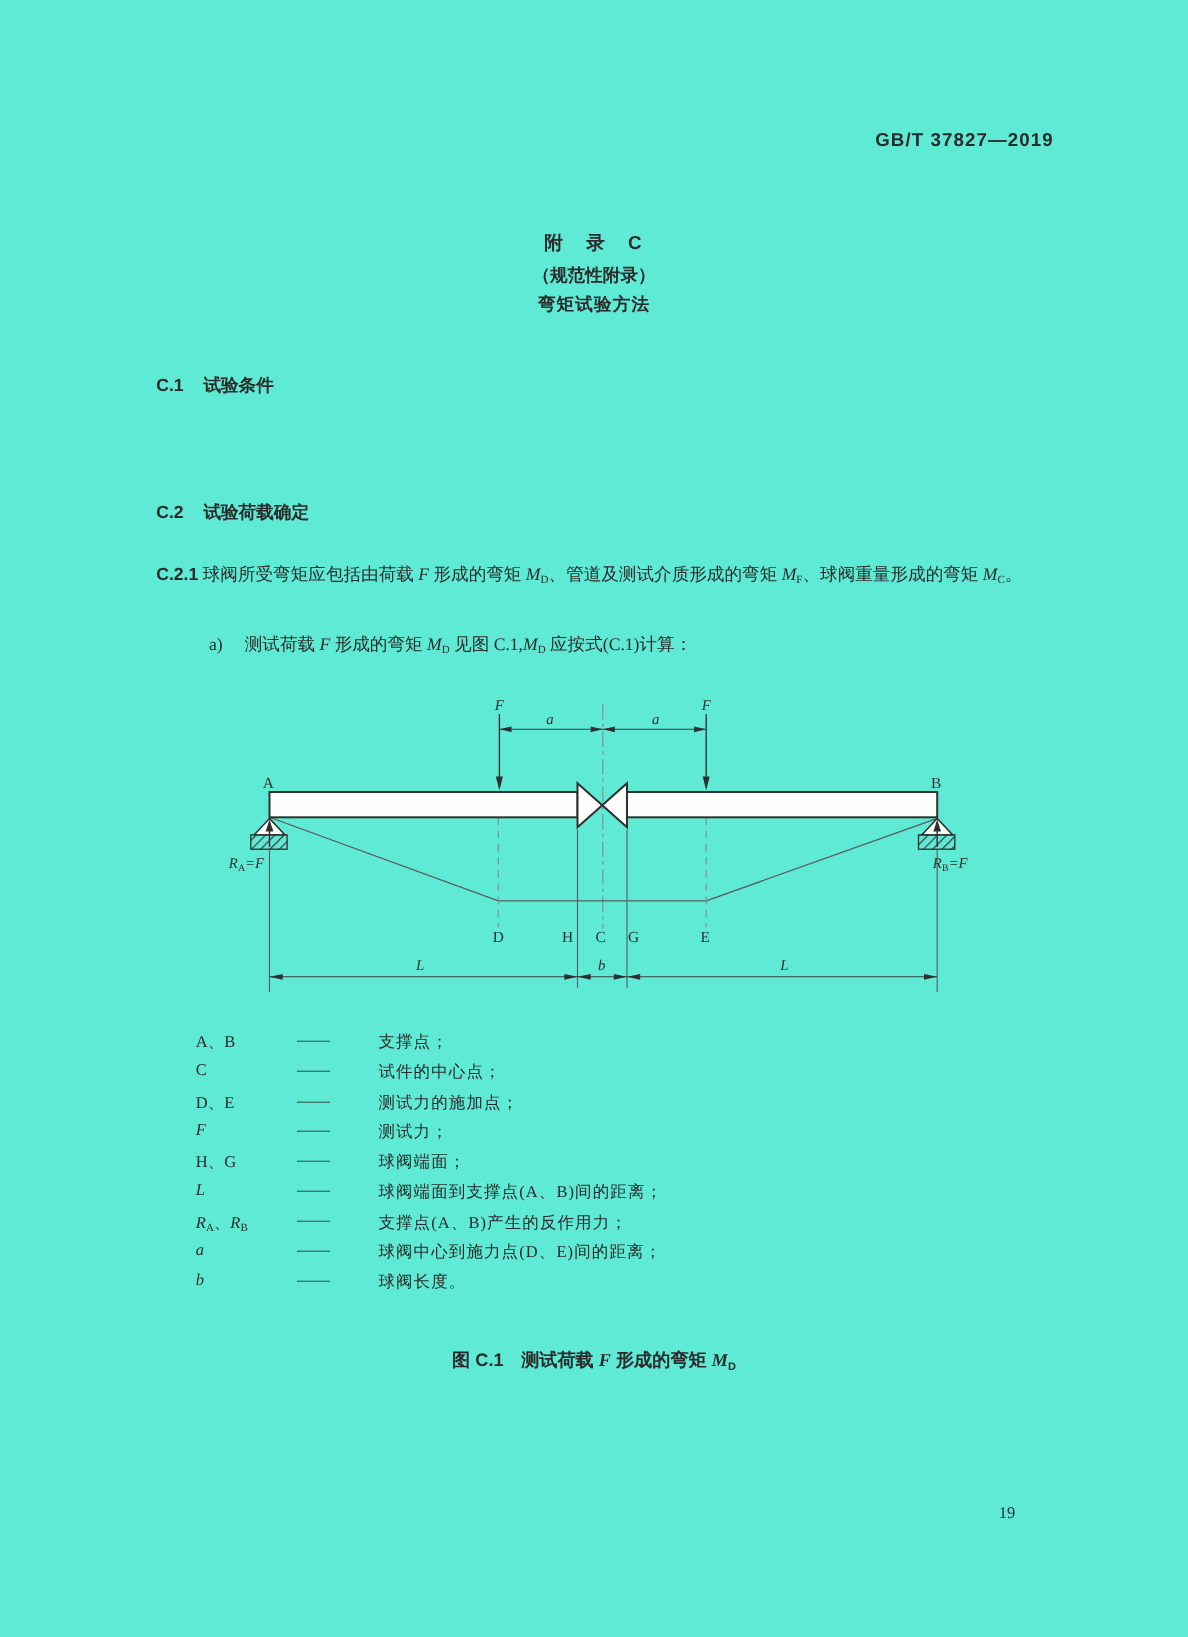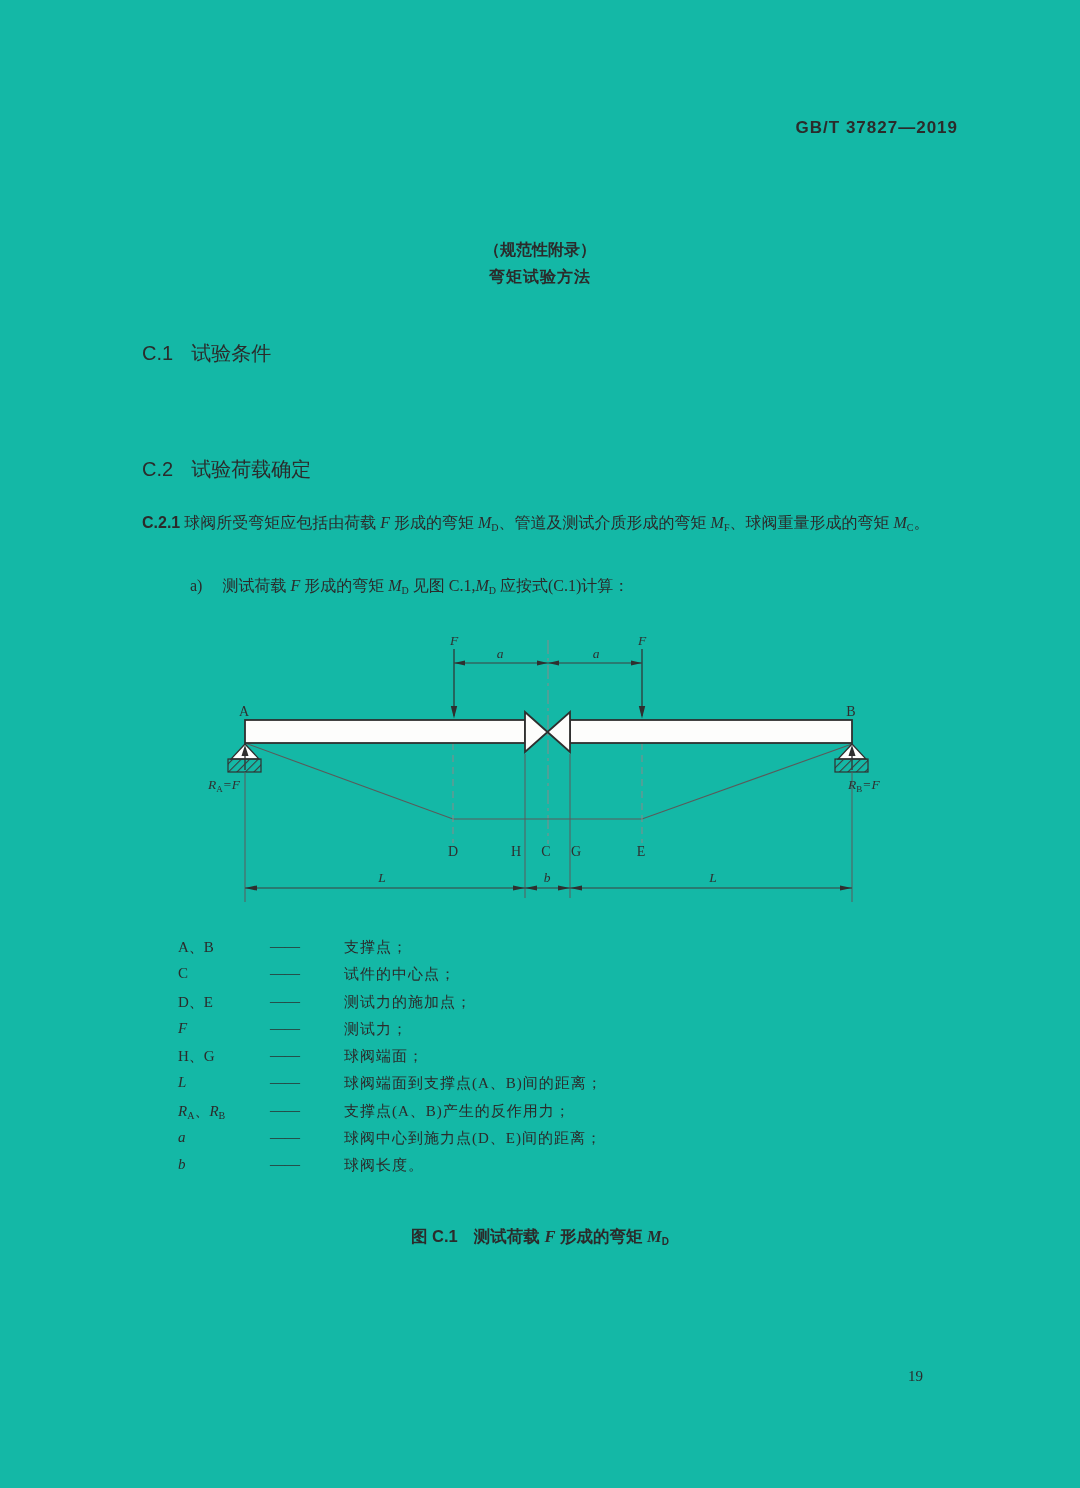--- a/index.html
+++ b/index.html
@@ -1,36 +1,36 @@
 <!DOCTYPE html>
 <html><head>
 <meta charset="utf-8">
 <style>
   html,body{margin:0;padding:0;background:#e8e8e8;}
   .page{
     position:relative;
     width:1080px;height:1488px;
     margin:0 auto;
-    background:#14b8a6;
+    background:#5eead4;
     font-family:"Liberation Serif", serif;
     color:#2b2b2b;
     overflow:hidden;
   }
   .abs{position:absolute;}
   .std-number{
     top:118px;right:122px;
     font-family:"Liberation Sans", sans-serif;
     font-weight:bold;font-size:17px;letter-spacing:1px;
   }
   .apx-line{left:0;right:0;text-align:center;
     font-family:"Liberation Sans", sans-serif;font-weight:bold;}
   .apx-1{top:209px;font-size:17px;letter-spacing:2px;}
   .apx-2{top:240px;font-size:16px;}
   .apx-3{top:267px;font-size:16px;letter-spacing:1px;}
-  .sec-head{font-family:"Liberation Sans", sans-serif;font-weight:normal;font-size:20px;}
+  .sec-head{font-family:"Liberation Sans", sans-serif;font-weight:bold;font-size:16px;}
   .c1-head{top:340px;left:142px;}
   .c1-body{top:397px;left:174px;font-size:16px;}
   .c2-head{top:456px;left:142px;}
   .sec-num{margin-right:18px;}
   .c21{top:508px;left:142px;width:815px;font-size:16px;line-height:29px;text-align:justify;}
   .clause-num{font-family:Liberation Sans, sans-serif;font-weight:bold;margin-right:4px;}
   .item-a{top:576px;left:178px;font-size:16px;margin-left:12px;}
   .item-label{margin-right:20px;}
   .var{font-family:"Liberation Serif", serif;font-style:italic;}
   sub{font-size:10px;font-style:normal;vertical-align:-3px;line-height:0;}
@@ -50,20 +50,21 @@
   .t-var{font-size:13.5px;font-style:italic;}
   .t-sub{font-size:9px;font-style:normal;}
 </style>
 </head>
 <body>
 
 <div class="page">
 
   <div class="abs std-number">GB/T 37827—2019</div>
 
+  <div class="abs apx-line apx-1">附　录　C</div>
   <div class="abs apx-line apx-3">弯矩试验方法</div>
   <div class="abs apx-line apx-2">（规范性附录）</div>
 
   <div class="abs sec-head c1-head">
     <span class="sec-num">C.1</span><span>试验条件</span>
   </div>
 
 
   <div class="abs sec-head c2-head">
     <span class="sec-num">C.2</span><span>试验荷载确定</span>

